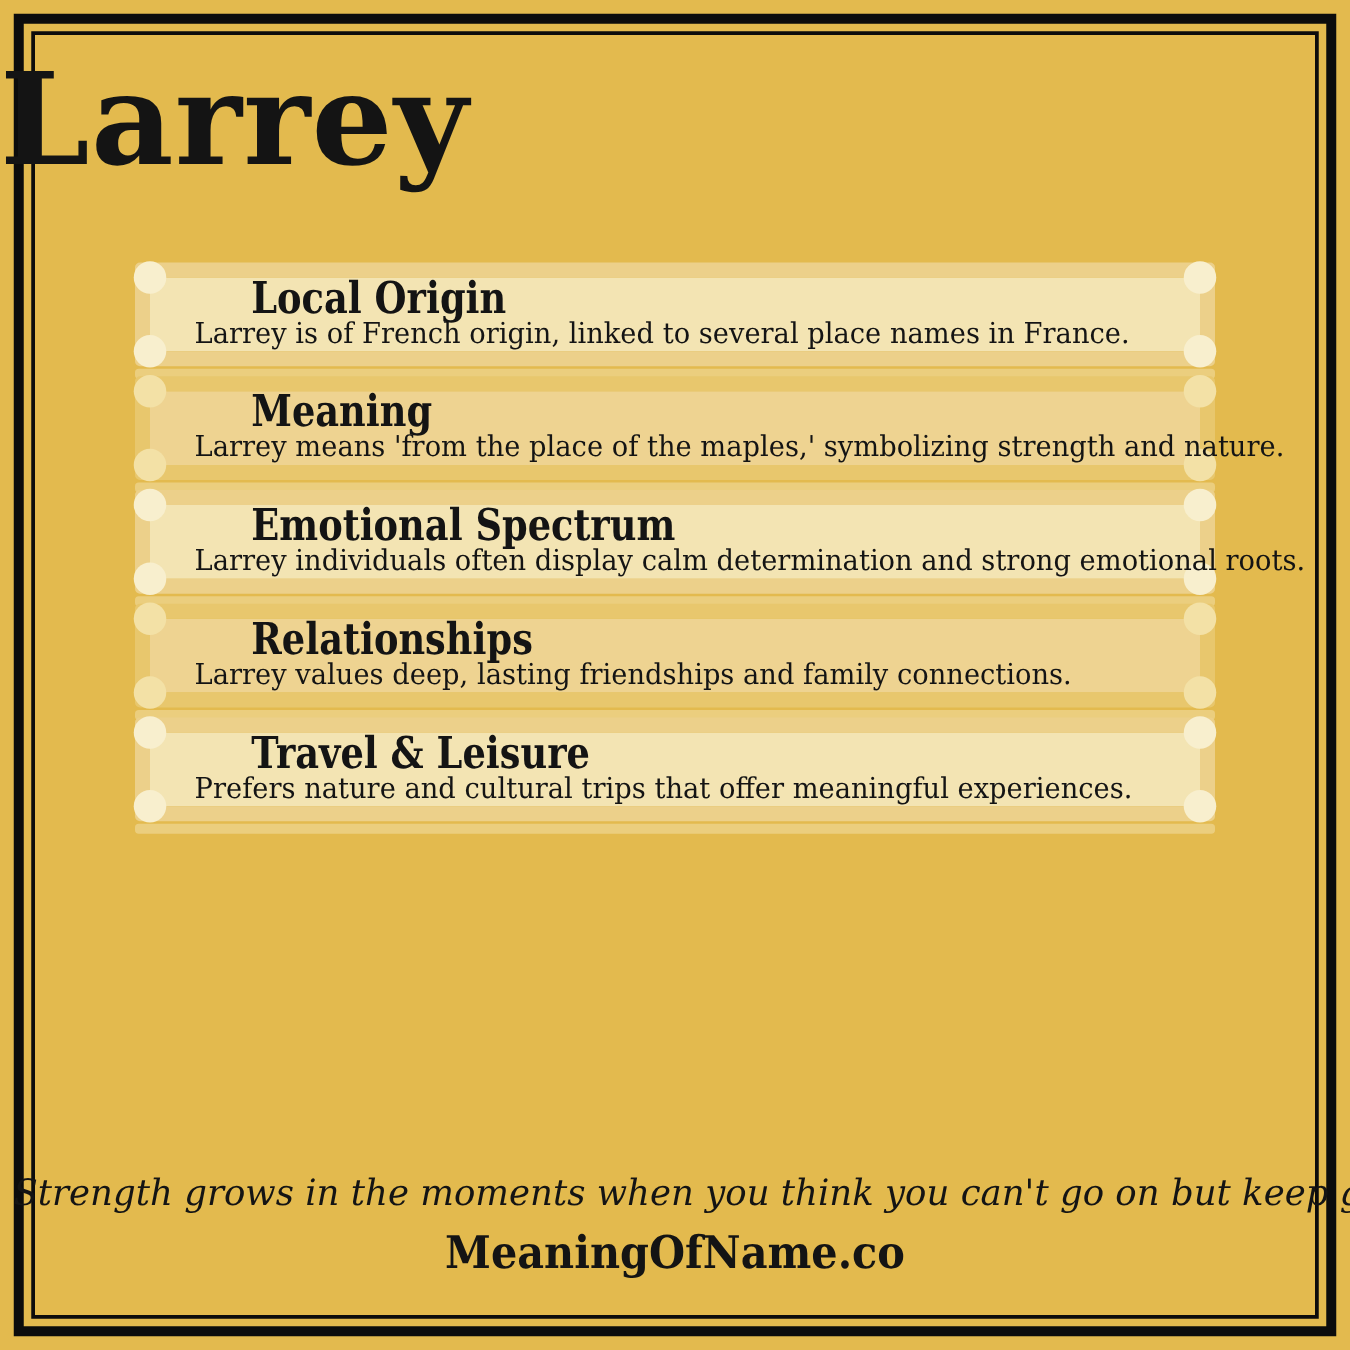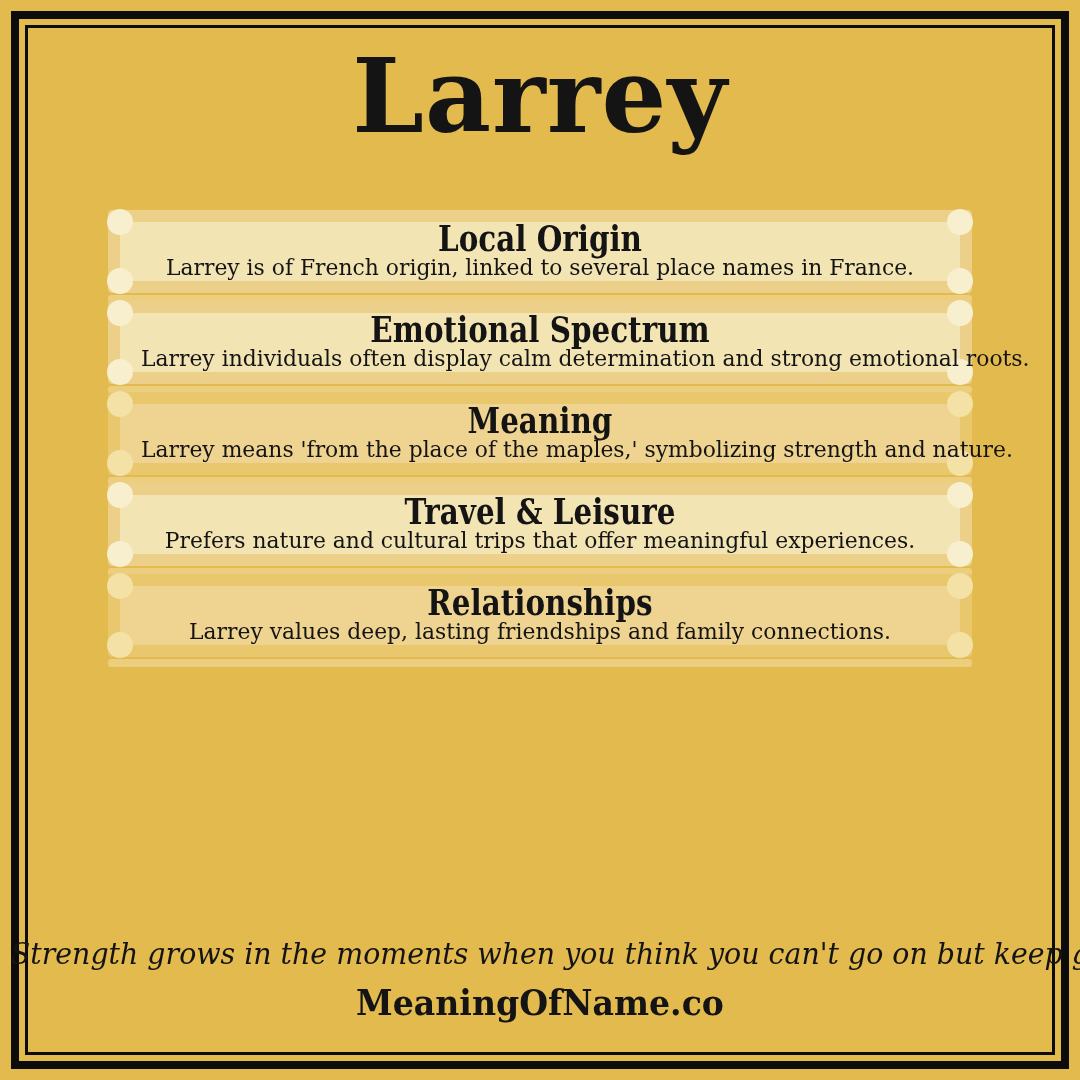--- a/index.html
+++ b/index.html
@@ -29,36 +29,36 @@
     border:8px solid var(--border);
     pointer-events:none;
   }
   .frame-inner{
     position:absolute;left:25px;top:25px;right:25px;bottom:25px;
     border:3px solid var(--border);
     pointer-events:none;
   }
   .page-title{
     position:absolute;left:0;top:36px;width:1080px;height:120px;
-    line-height:120px;text-align:center;
+    line-height:120px;
     font-size:102px;font-weight:bold;
     letter-spacing:1px;
   }
   .cards{
     position:absolute;left:108px;top:210px;width:864px;
     display:flex;flex-direction:column;gap:8px;
   }
   .card{
     position:relative;
     height:83px;
     border:12px solid var(--card-light-edge);
     border-radius:4px;
     background:var(--card-light-fill);
     background-clip:padding-box;
-    text-align:center;
+    padding-left:15px;
   }
   .card.dark{
     border-color:var(--card-dark-edge);
     background:var(--card-dark-fill);
     background-clip:padding-box;
   }
   .rivet{
     position:absolute;width:26px;height:26px;border-radius:50%;
     background:var(--rivet-light);
   }
@@ -110,58 +110,58 @@
   <div class="card light">
     <span class="rivet tl"></span>
     <span class="rivet tr"></span>
     <span class="rivet bl"></span>
     <span class="rivet br"></span>
     <h2 class="card-title">Local Origin</h2>
     <p class="card-desc">Larrey is of French origin, linked to several place names in France.</p>
     <span class="card-reflection"></span>
   </div>
 
+  <div class="card dark">
+    <span class="rivet tl"></span>
+    <span class="rivet tr"></span>
+    <span class="rivet bl"></span>
+    <span class="rivet br"></span>
+    <h2 class="card-title">Meaning</h2>
+    <p class="card-desc">Larrey means 'from the place of the maples,' symbolizing strength and nature.</p>
+    <span class="card-reflection"></span>
+  </div>
+
   <div class="card light">
     <span class="rivet tl"></span>
     <span class="rivet tr"></span>
     <span class="rivet bl"></span>
     <span class="rivet br"></span>
     <h2 class="card-title">Emotional Spectrum</h2>
     <p class="card-desc">Larrey individuals often display calm determination and strong emotional roots.</p>
     <span class="card-reflection"></span>
   </div>
 
+
+
   <div class="card dark">
     <span class="rivet tl"></span>
     <span class="rivet tr"></span>
     <span class="rivet bl"></span>
     <span class="rivet br"></span>
-    <h2 class="card-title">Meaning</h2>
-    <p class="card-desc">Larrey means 'from the place of the maples,' symbolizing strength and nature.</p>
+    <h2 class="card-title">Relationships</h2>
+    <p class="card-desc">Larrey values deep, lasting friendships and family connections.</p>
     <span class="card-reflection"></span>
   </div>
-
-
 
   <div class="card light">
     <span class="rivet tl"></span>
     <span class="rivet tr"></span>
     <span class="rivet bl"></span>
     <span class="rivet br"></span>
     <h2 class="card-title">Travel &amp; Leisure</h2>
     <p class="card-desc">Prefers nature and cultural trips that offer meaningful experiences.</p>
     <span class="card-reflection"></span>
   </div>
 
-  <div class="card dark">
-    <span class="rivet tl"></span>
-    <span class="rivet tr"></span>
-    <span class="rivet bl"></span>
-    <span class="rivet br"></span>
-    <h2 class="card-title">Relationships</h2>
-    <p class="card-desc">Larrey values deep, lasting friendships and family connections.</p>
-    <span class="card-reflection"></span>
-  </div>
-
 </div>
 
 <div class="footer-quote">Strength grows in the moments when you think you can't go on but keep going.</div>
 <div class="footer-brand">MeaningOfName.co</div>
 
 </body></html>

